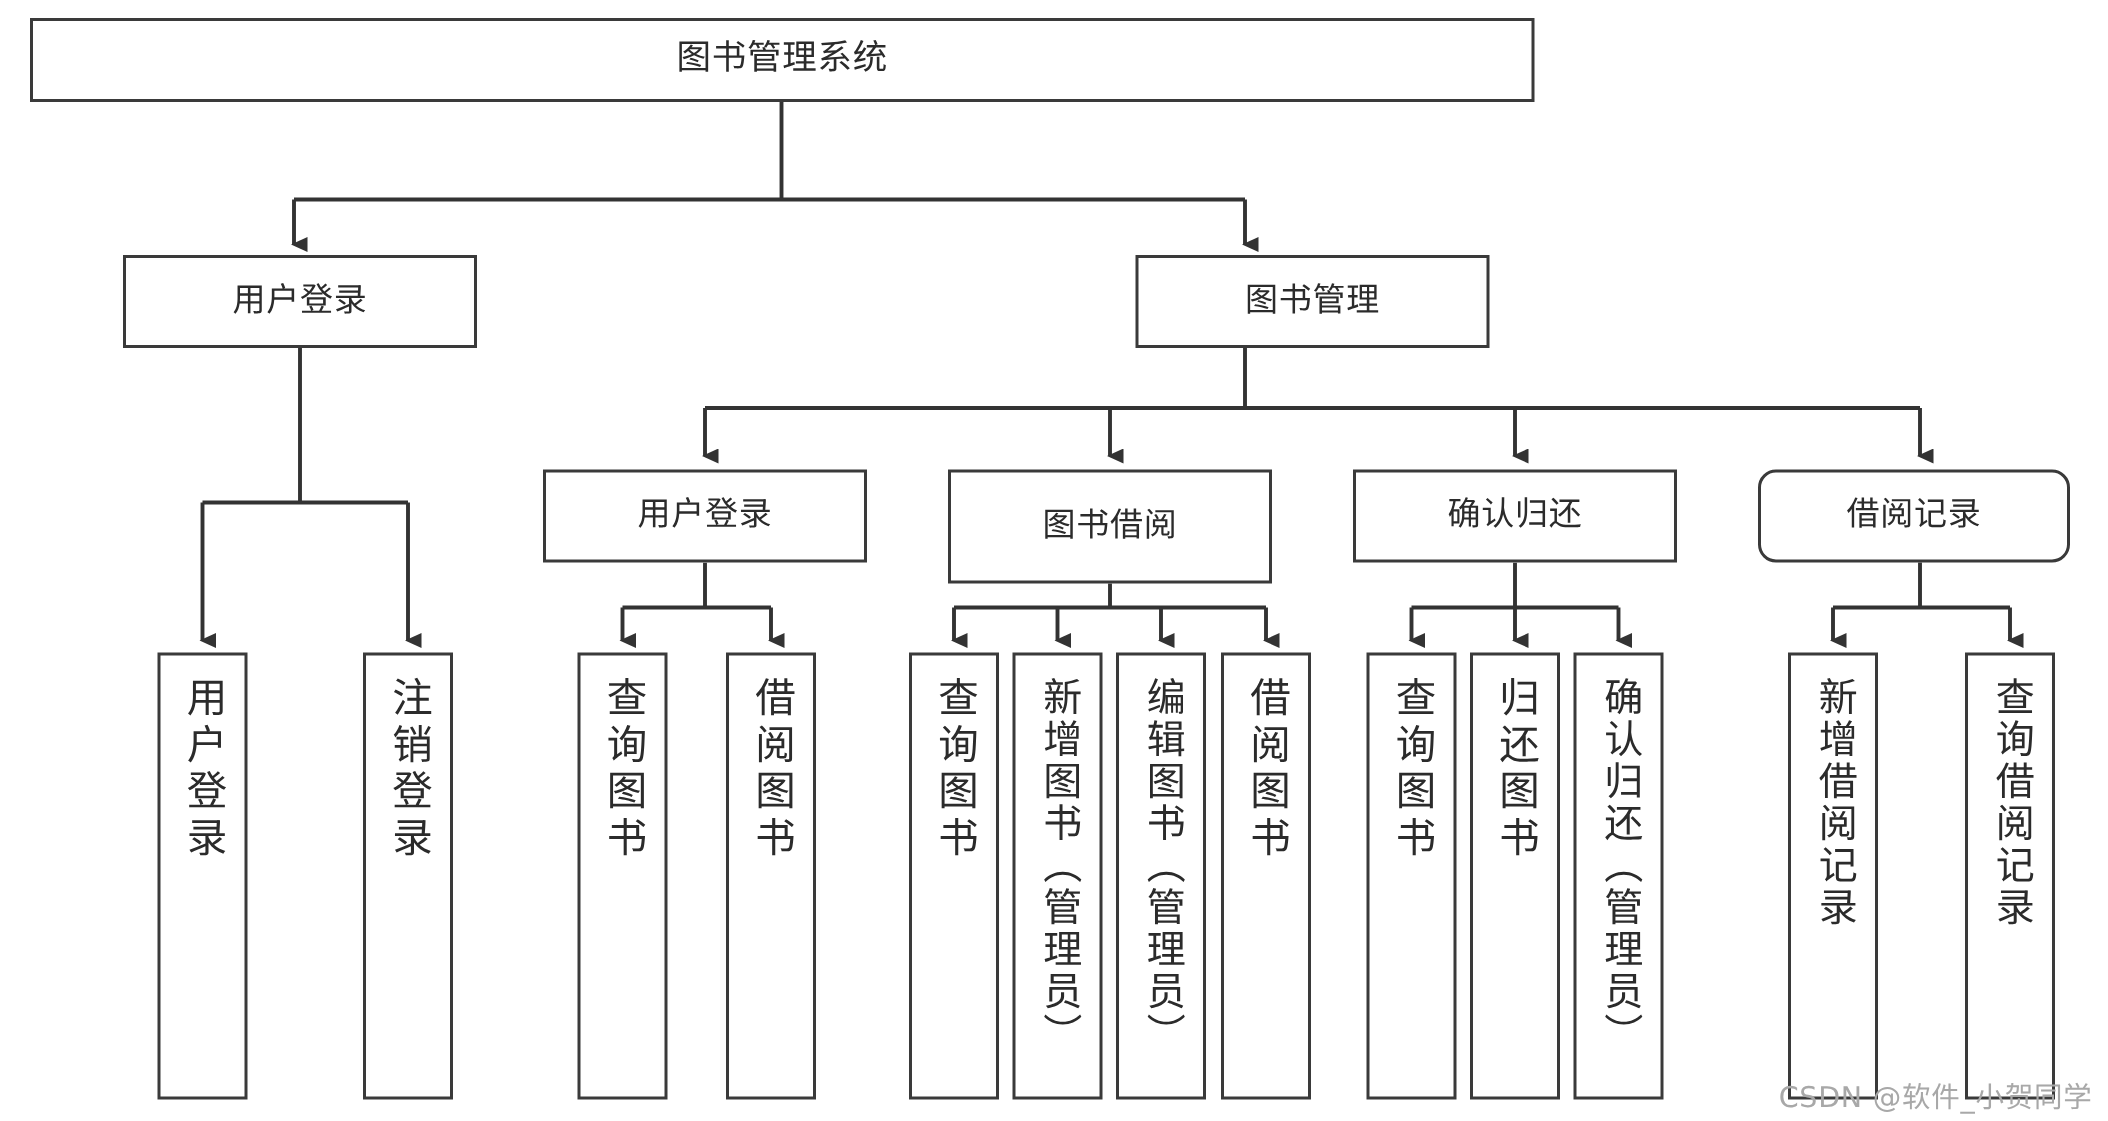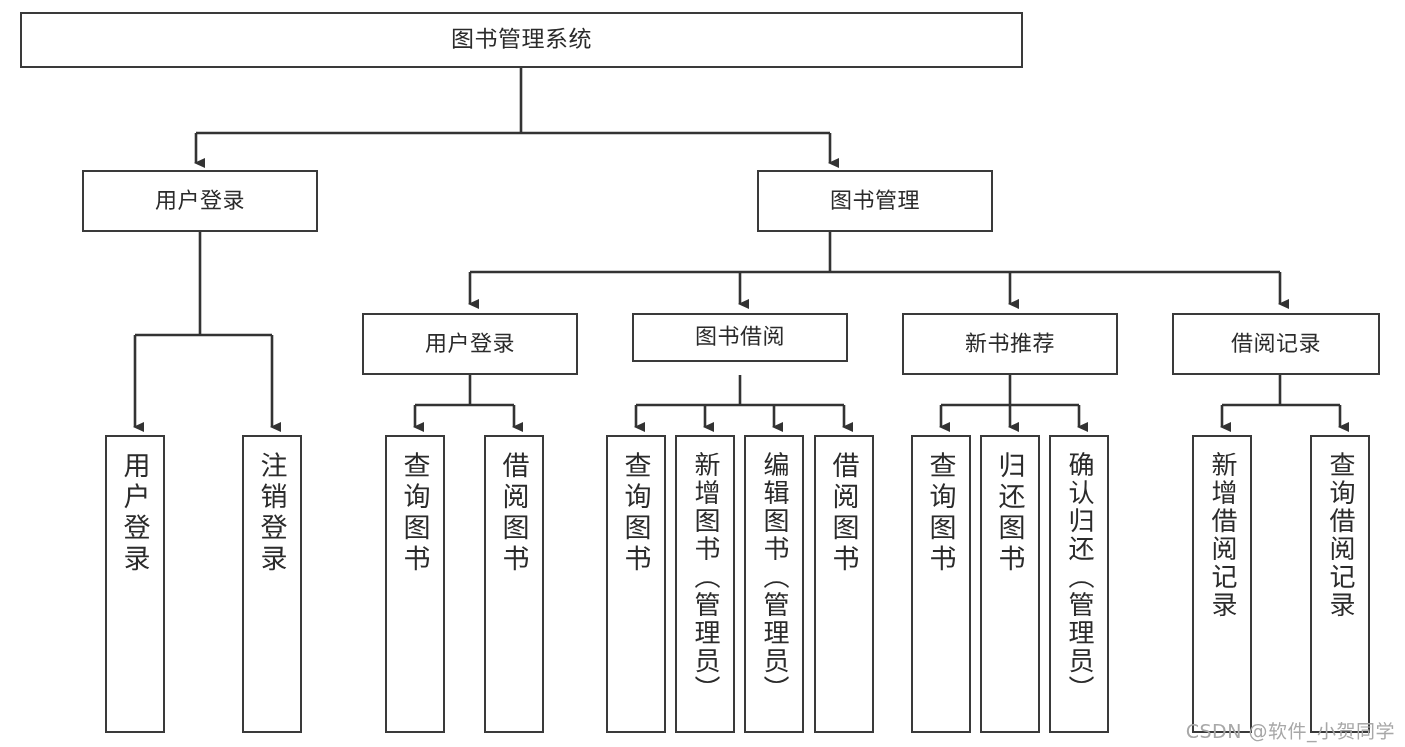--- a/index.html
+++ b/index.html
@@ -122,27 +122,27 @@
   <div class="node h" style="left:82px;top:170px;width:236px;height:62px;">
     <span class="label">用户登录</span>
   </div>
   <div class="node h" style="left:712px;top:170px;width:236px;height:62px;margin-left:45px;">
     <span class="label">图书管理</span>
   </div>
 
   <div class="node h" style="left:362px;top:313px;width:216px;height:62px;">
     <span class="label">用户登录</span>
   </div>
-  <div class="node h" style="left:632px;top:313px;width:216px;height:49px;">
+  <div class="node h" style="left:632px;top:313px;width:216px;height:76px;">
     <span class="label">图书借阅</span>
   </div>
   <div class="node h" style="left:902px;top:313px;width:216px;height:62px;">
-    <span class="label">新书推荐</span>
+    <span class="label">确认归还</span>
   </div>
-  <div class="node h" style="left:1172px;top:313px;width:208px;height:62px;">
+  <div class="node h" style="left:1172px;top:313px;width:208px;height:62px;border-radius:12px;">
     <span class="label">借阅记录</span>
   </div>
 
   <div class="node v" style="left:105px;top:435px;width:60px;height:298px;">
     <span class="label">用户登录</span>
   </div>
   <div class="node v" style="left:242px;top:435px;width:60px;height:298px;">
     <span class="label">注销登录</span>
   </div>
 

